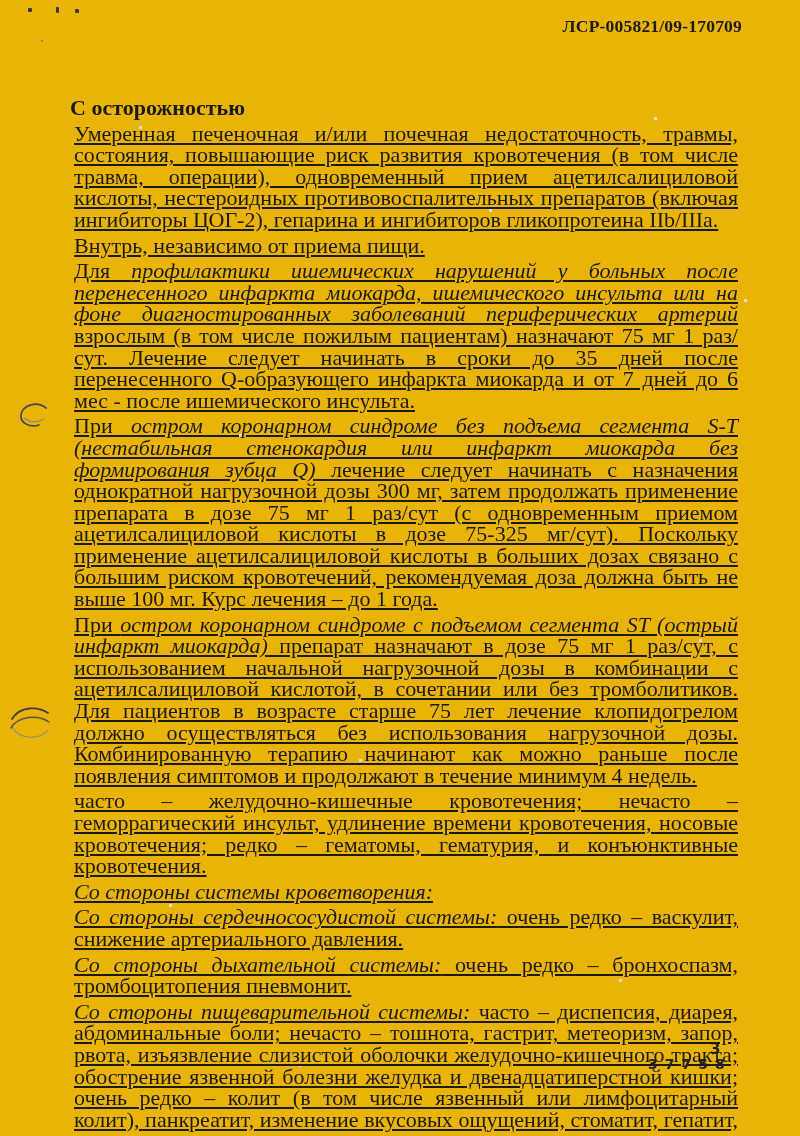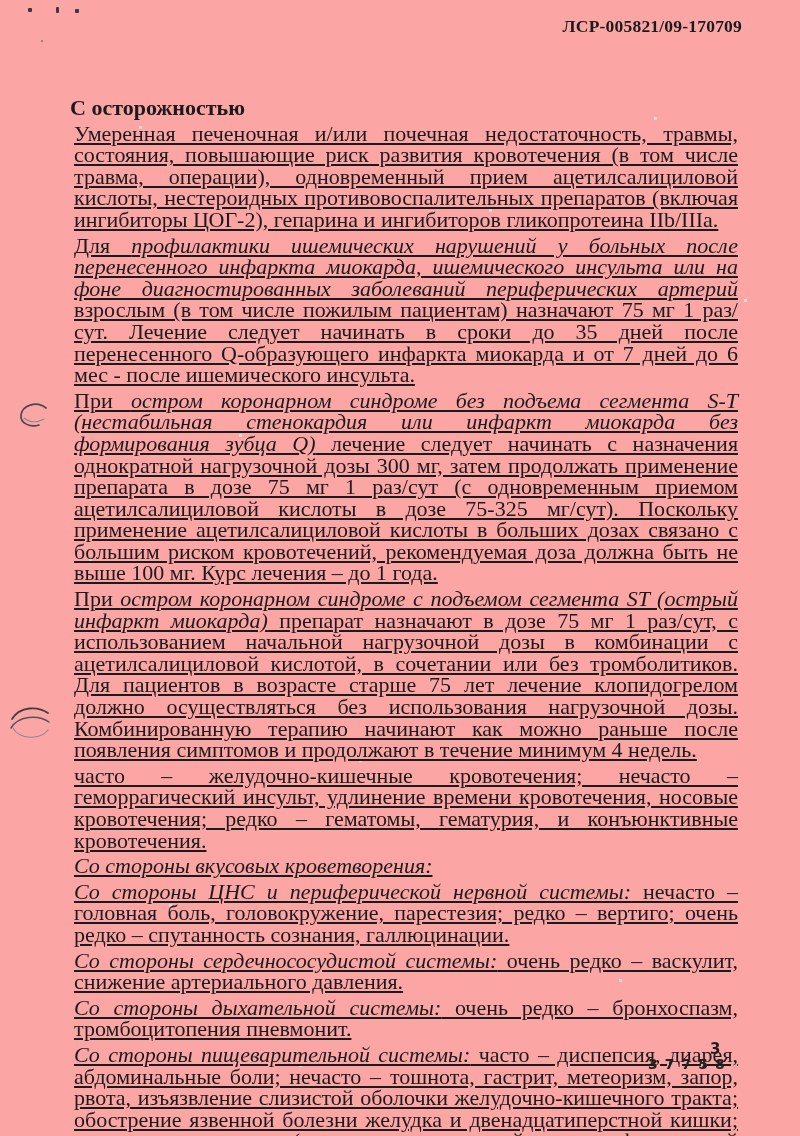--- a/index.html
+++ b/index.html
@@ -1,19 +1,19 @@
 <!DOCTYPE html>
 <html><head>
 <meta charset="utf-8">
 <style>
   html,body{margin:0;padding:0;background:#e8e8e8;}
   .page{
     position:relative;
     width:800px;height:1136px;
-    background:#fca5a5;
+    background:#eab308;
     overflow:hidden;
     font-family:"Liberation Serif", serif;
     color:#1b1b1b;
   }
   .reg-number{
     position:absolute;
     top:16px;right:58px;
     font-size:17.5px;
     font-weight:600;
     letter-spacing:0.2px;
@@ -69,26 +69,26 @@
   <div class="speck" style="left:28px;top:8px;width:4px;height:4px;"></div>
   <div class="speck" style="left:56px;top:7px;width:3px;height:6px;"></div>
   <div class="speck" style="left:75px;top:9px;width:4px;height:4px;"></div>
   <div class="speck" style="left:41px;top:40px;width:2px;height:2px;background:#777;"></div>
 
   <div class="reg-number">ЛСР-005821/09-170709</div>
 
   <div class="content" id="content">
       <div class="heading">С осторожностью</div>
       <p><span>Умеренная печеночная и/или почечная недостаточность, травмы, состояния, повышающие риск развития кровотечения (в том числе травма, операции), одновременный прием ацетилсалициловой кислоты, нестероидных противовоспалительных препаратов (включая ингибиторы ЦОГ-2), гепарина и ингибиторов гликопротеина IIb/IIIa.</span></p>
+      <p><span>Внутрь, независимо от приема пищи.</span></p>
       <p><span>Для </span><span class="it">профилактики ишемических нарушений у больных после перенесенного инфаркта миокарда, ишемического инсульта или на фоне диагностированных заболеваний периферических артерий</span><span> взрослым (в том числе пожилым пациентам) назначают 75 мг 1 раз/сут. Лечение следует начинать в сроки до 35 дней после перенесенного Q-образующего инфаркта миокарда и от 7 дней до 6 мес - после ишемического инсульта.</span></p>
       <p><span>При </span><span class="it">остром коронарном синдроме без подъема сегмента S-T (нестабильная стенокардия или инфаркт миокарда без формирования зубца Q)</span><span> лечение следует начинать с назначения однократной нагрузочной дозы 300 мг, затем продолжать применение препарата в дозе 75 мг 1 раз/сут (с одновременным приемом ацетилсалициловой кислоты в дозе 75-325 мг/сут). Поскольку применение ацетилсалициловой кислоты в больших дозах связано с большим риском кровотечений, рекомендуемая доза должна быть не выше 100 мг. Курс лечения – до 1 года.</span></p>
       <p><span>При </span><span class="it">остром коронарном синдроме с подъемом сегмента ST (острый инфаркт миокарда)</span><span> препарат назначают в дозе 75 мг 1 раз/сут, с использованием начальной нагрузочной дозы в комбинации с ацетилсалициловой кислотой, в сочетании или без тромболитиков. Для пациентов в возрасте старше 75 лет лечение клопидогрелом должно осуществляться без использования нагрузочной дозы. Комбинированную терапию начинают как можно раньше после появления симптомов и продолжают в течение минимум 4 недель.</span></p>
       <p><span>часто – желудочно-кишечные кровотечения; нечасто –  геморрагический инсульт, удлинение времени кровотечения, носовые кровотечения; редко – гематомы, гематурия, и конъюнктивные кровотечения.</span></p>
-      <p><span class="it">Со стороны вкусовых кроветворения:</span></p>
-      <p><span class="it">Со стороны ЦНС и периферической нервной системы:</span><span> нечасто – головная боль, головокружение, парестезия; редко – вертиго; очень редко – спутанность сознания, галлюцинации.</span></p>
+      <p><span class="it">Со стороны системы кроветворения:</span></p>
       <p><span class="it">Со стороны сердечнососудистой системы:</span><span> очень редко – васкулит, снижение артериального давления.</span></p>
       <p><span class="it">Со стороны дыхательной системы:</span><span> очень редко – бронхоспазм, тромбоцитопения пневмонит.</span></p>
       <p><span class="it">Со стороны пищеварительной системы:</span><span> часто – диспепсия, диарея, абдоминальные боли; нечасто – тошнота, гастрит, метеоризм, запор, рвота, изъязвление слизистой оболочки желудочно-кишечного тракта; обострение язвенной болезни желудка и двенадцатиперстной кишки; очень редко – колит (в том числе язвенный или лимфоцитарный колит), панкреатит, изменение вкусовых ощущений, стоматит, гепатит, острая печеночная недостаточность, повышение активности печеночных ферментов.</span></p>
     </div>
 
   <svg class="pen-mark" style="left:14px;top:398px;" width="44" height="44" viewBox="0 0 44 44">
     <path d="M32 10 C 22 2, 8 8, 7 17 C 6 25, 16 30, 25 27" fill="none" stroke="#4a4a4a" stroke-width="1.7" stroke-linecap="round"></path>
     <path d="M10 20 q 9 7, 20 1" fill="none" stroke="#8a8a8a" stroke-width="1.1" stroke-linecap="round"></path>
   </svg>
 

